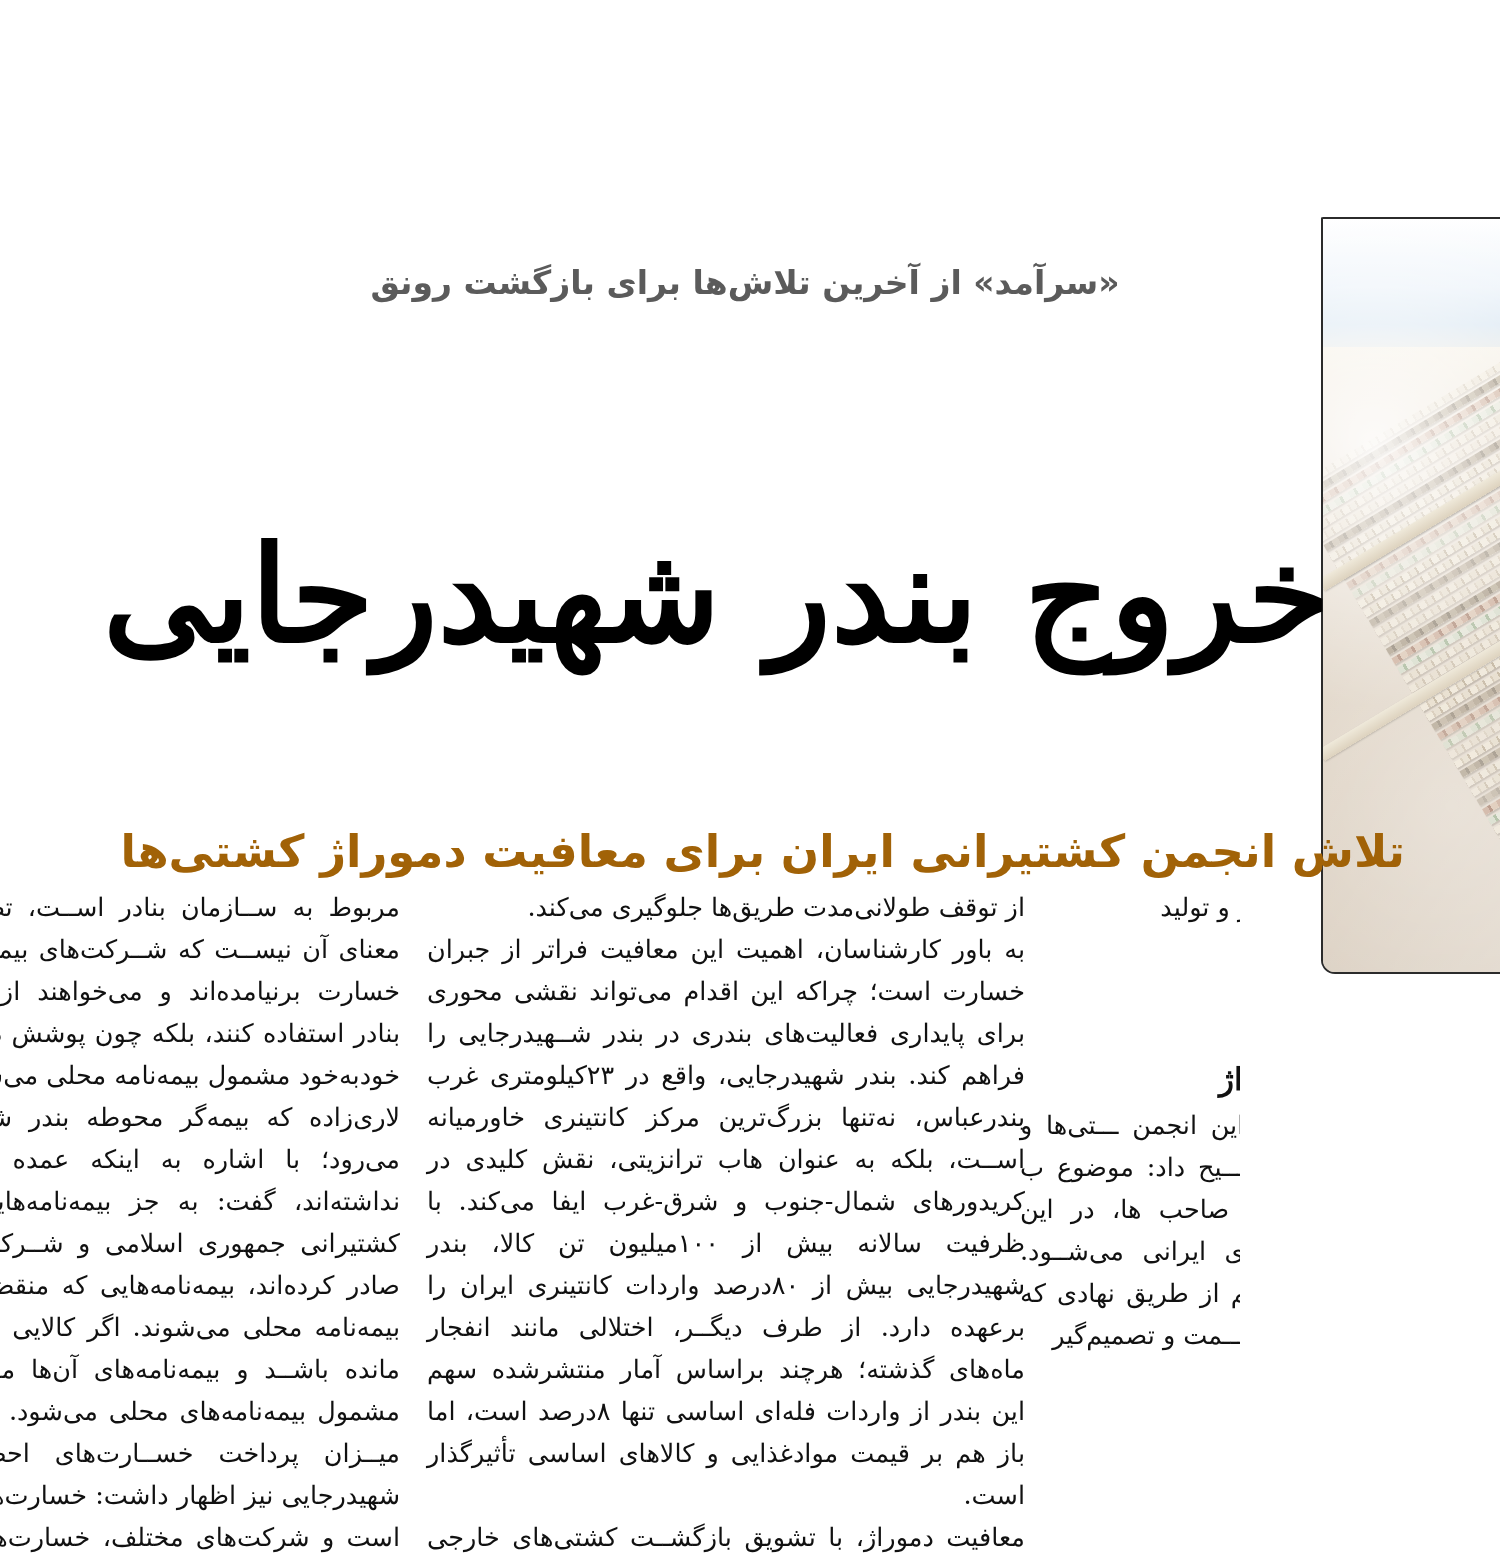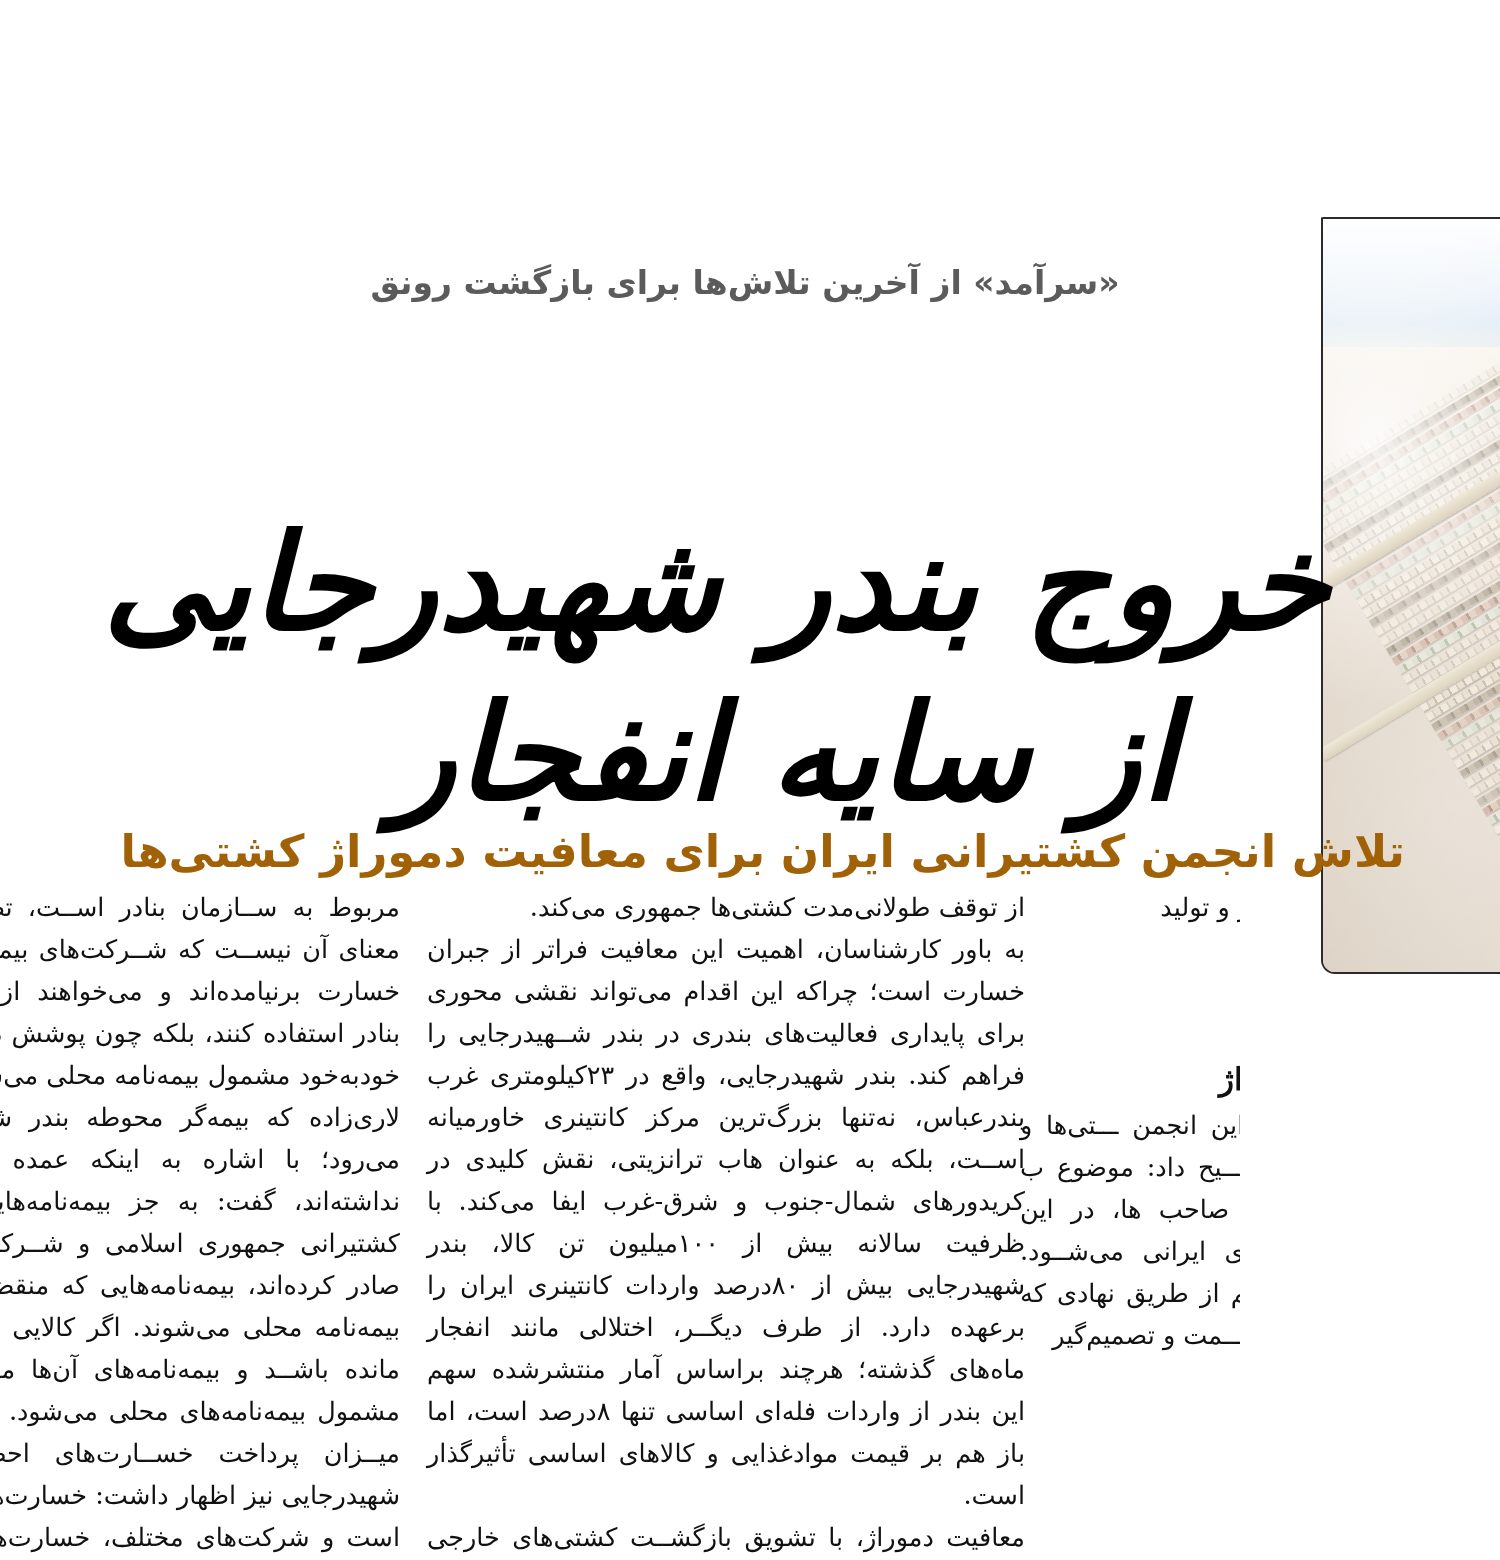--- a/index.html
+++ b/index.html
@@ -111,30 +111,29 @@
     font-weight: 700;
     line-height: 1.85;
     letter-spacing: -0.3px;
   }
   .kicker div { white-space: nowrap; }
 
   
   .headline {
     position: absolute;
     right: 170px;
-    top: 408px;
+    top: 420px;
     width: 1090px;
     text-align: center;
     color: #000000;
     font-weight: 800;
     font-size: 133px;
     line-height: 1.28;
     letter-spacing: -4px;
     font-family: "DejaVu Serif", "Liberation Serif", serif;
-    font-style: italic;
   }
   .headline .l1 { white-space: nowrap; }
   .headline .l2 { white-space: nowrap; }
 
   
   .deck {
     position: absolute;
     right: 95px;
     top: 786px;
     width: 1195px;
@@ -232,34 +231,33 @@
   <div class="road" style="top: 300px;"></div>
       <div class="road" style="top: 470px;"></div>
     </div>
 
   <div class="kicker">
     <div>«سرآمد» از آخرین تلاش‌ها برای بازگشت رونق</div>
   </div>
 
   <h1 class="headline">
     <div class="l1">خروج بندر شهیدرجایی</div>
-    <div class="l2">از سایه انفجار</div>
   </h1>
 
   <h2 class="deck">تلاش انجمن کشتیرانی ایران برای معافیت دموراژ کشتی‌ها</h2>
 
   <div class="cols">
 
     <div class="col col-left">
       <p>مربوط به ســازمان بنادر اســت، تصریح کرد: این به معنای آن نیســت که شــرکت‌های بیمه از عهده پرداخت خسارت برنیامده‌اند و می‌خواهند از بیمه‌نامه سازمان بنادر استفاده کنند، بلکه چون پوشش در آنجا وجود ندارد، خودبه‌خود مشمول بیمه‌نامه محلی می‌شود.</p>
       <p>لاری‌زاده که بیمه‌گر محوطه بندر شهیدرجایی به‌شمار می‌رود؛ با اشاره به اینکه عمده کانتینرها بیمه‌نامه نداشته‌اند، گفت: به جز بیمه‌نامه‌هایی که شرکت‌های کشتیرانی جمهوری اسلامی و شــرکت‌های زیرمجموعه صادر کرده‌اند، بیمه‌نامه‌هایی که منقضی شدند، مشمول بیمه‌نامه محلی می‌شوند. اگر کالایی دوماه داخل کانتینر مانده باشــد و بیمه‌نامه‌های آن‌ها منقضی شده باشد، مشمول بیمه‌نامه‌های محلی می‌شود. وی همچنین درباره میــزان پرداخت خســارت‌های احصاشــده در بندر شهیدرجایی نیز اظهار داشت: خسارت‌های باربری متفاوت است و شرکت‌های مختلف، خسارت‌های متفاوتی دارند. البته هنوز رقم دقیقی ندارم، ولی فکــر کنم حدود ۱۰ تا ۲۰درصد</p>
     </div>
 
     <div class="col col-mid">
-      <p>از توقف طولانی‌مدت کشتی‌ها جمهوری می‌کند.</p>
+      <p>از توقف طولانی‌مدت طریق‌ها جلوگیری می‌کند.</p>
       <p>به باور کارشناسان، اهمیت این معافیت فراتر از جبران خسارت است؛ چراکه این اقدام می‌تواند نقشی محوری برای پایداری فعالیت‌های بندری در بندر شــهیدرجایی را فراهم کند. بندر شهیدرجایی، واقع در ۲۳کیلومتری غرب بندرعباس، نه‌تنها بزرگ‌ترین مرکز کانتینری خاورمیانه اســت، بلکه به عنوان هاب ترانزیتی، نقش کلیدی در کریدورهای شمال-جنوب و شرق-غرب ایفا می‌کند. با ظرفیت سالانه بیش از ۱۰۰میلیون تن کالا، بندر شهیدرجایی بیش از ۸۰درصد واردات کانتینری ایران را برعهده دارد. از طرف دیگــر، اختلالی مانند انفجار ماه‌های گذشته؛ هرچند براساس آمار منتشرشده سهم این بندر از واردات فله‌ای اساسی تنها ۸درصد است، اما باز هم بر قیمت موادغذایی و کالاهای اساسی تأثیرگذار است.</p>
       <p>معافیت دموراژ، با تشویق بازگشــت کشتی‌های خارجی نیز می‌تواند زمان توقف کالا را از ۱۰روز به کمتر از ۵روز کاهش دهد و بهره‌وری را تا ۲۰درصد افزایش بخشــد. این معافیت</p>
     </div>
 
     <div class="col col-right">
       <p>و بدنه کار و تولید</p>
       <div class="stub"></div>
       <p class="sub">نه دموراژ</p>
       <p>ن اینکه این انجمن ـــتی‌ها و بخشــی ـــیح داد: موضوع ب کشتی و صاحب ‌ها، در این موضوع ی ایرانی می‌شــود. عی کردیم از طریق ‌نهادی که در حوزه ـــمت و تصمیم‌گیر</p>
     </div>

